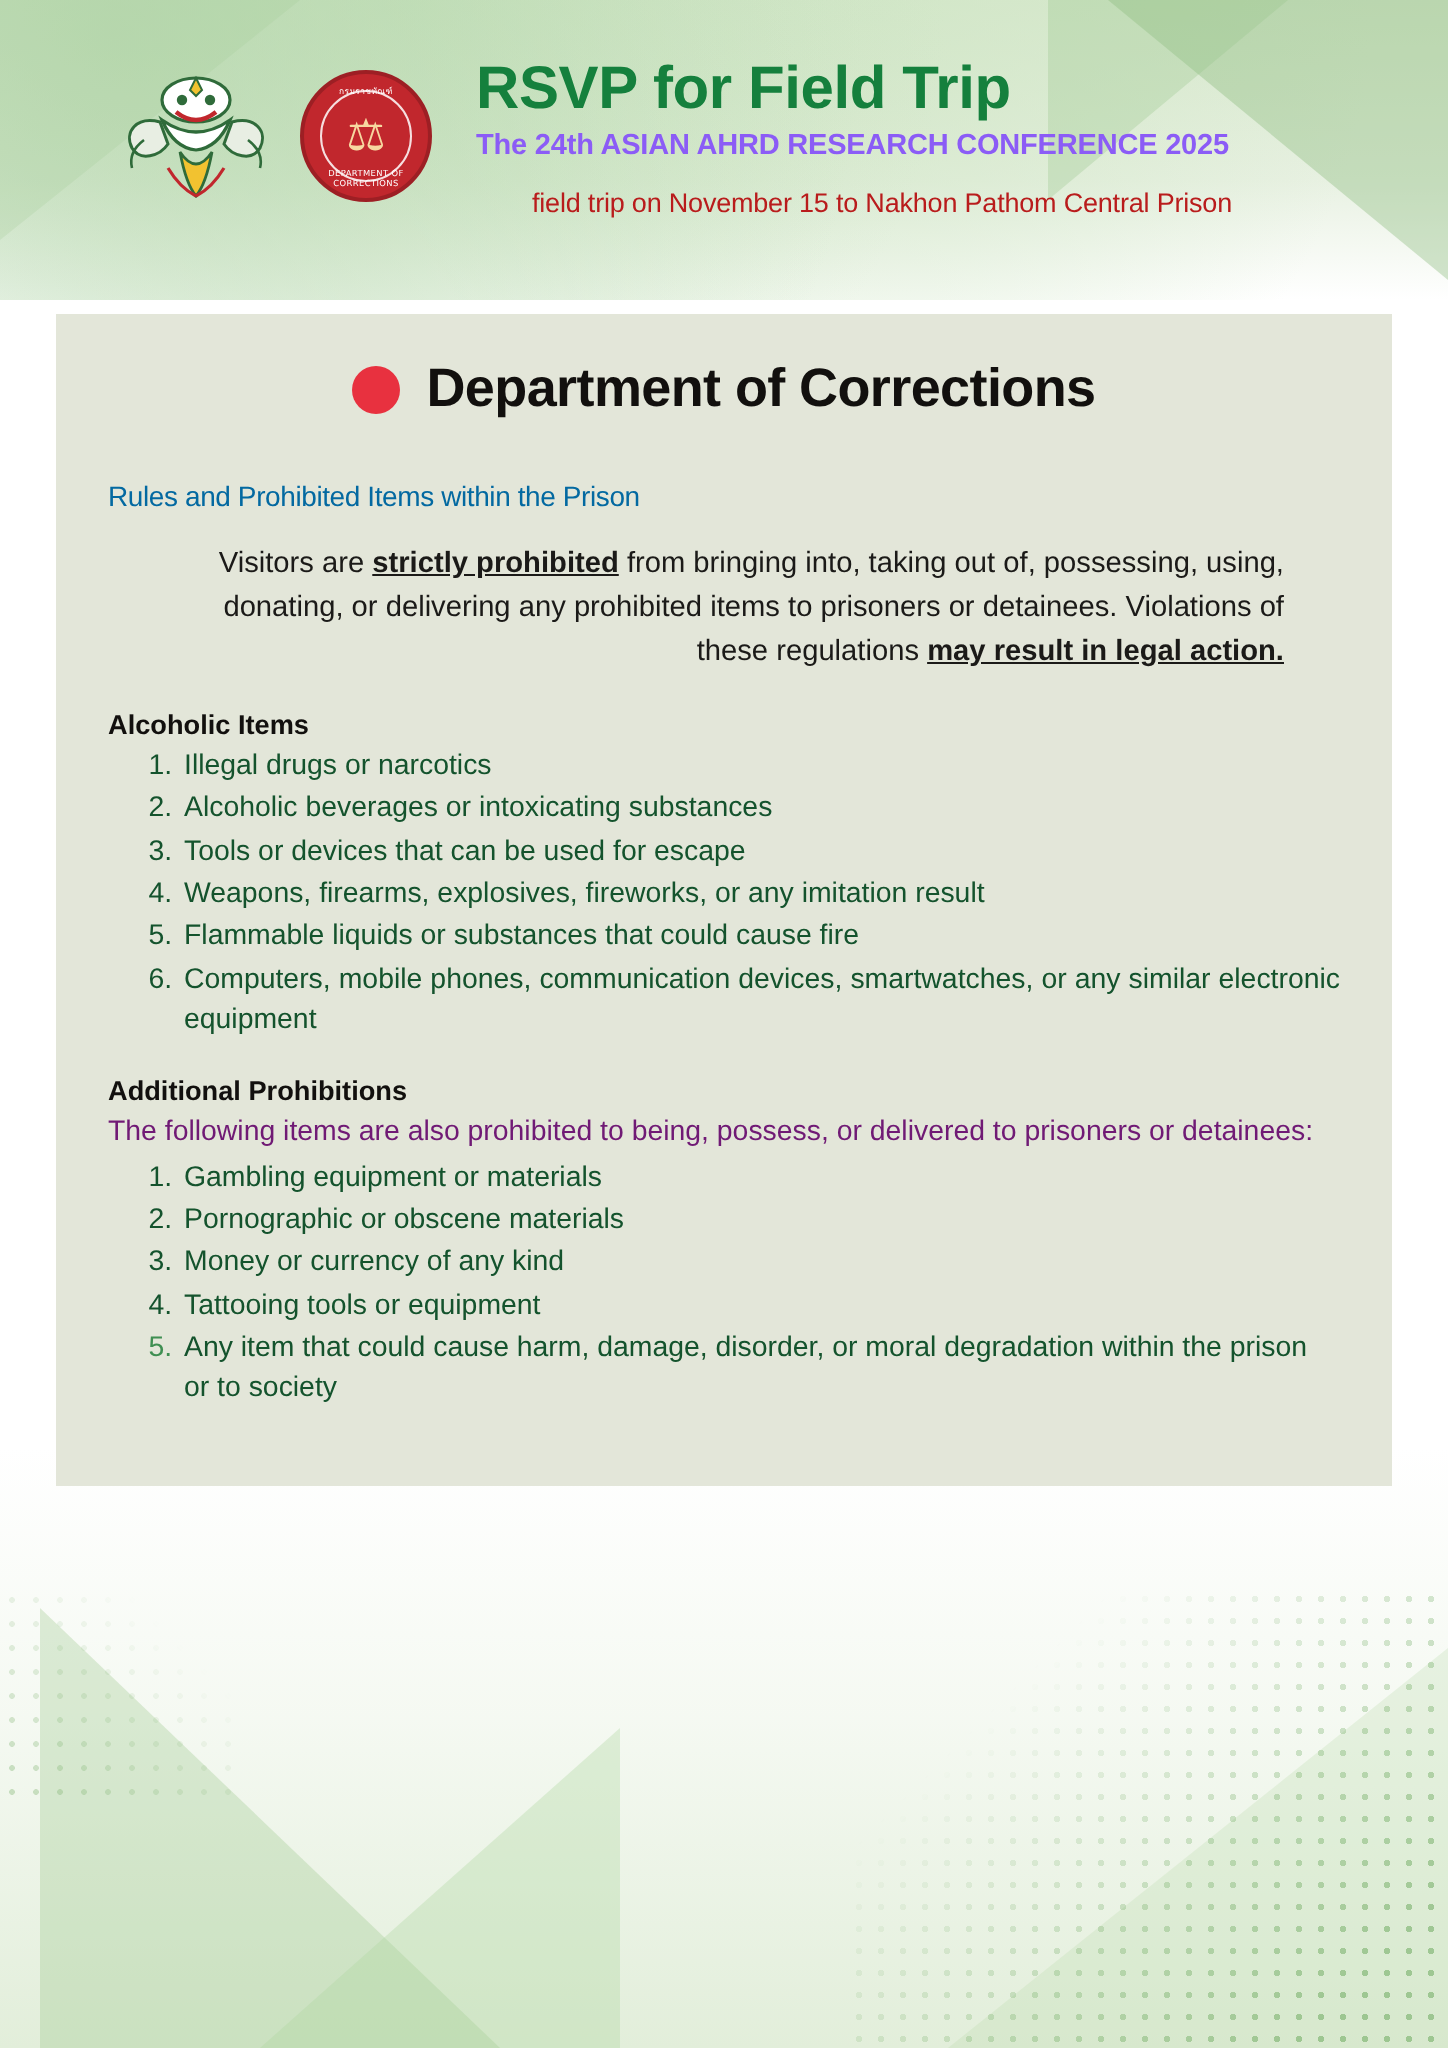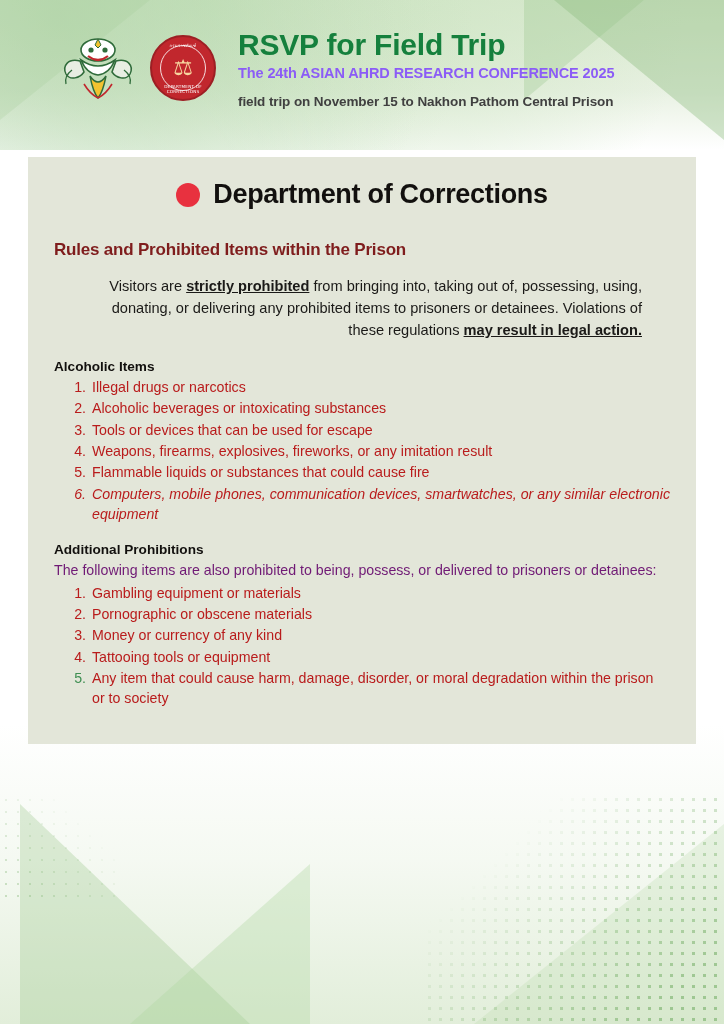--- a/index.html
+++ b/index.html
@@ -177,23 +177,24 @@
   .title-sub {
     margin-top: 3px;
     font-size: 14.5px;
     font-weight: bold;
     color: #8b5cf6;
     letter-spacing: -0.1px;
   }
   .title-note {
     margin-top: 13px;
     font-size: 13.5px;
-    font-weight: bold;
-    color: #404040;
+    font-weight: normal;
+    color: #b91c1c;
     letter-spacing: -0.1px;
+    margin-left: 28px;
   }
 
   
   .card {
     position: relative;
     z-index: 2;
     margin: 17px 28px 0 28px;
     background: #e3e6d9;
     padding: 22px 26px 34px 26px;
     box-sizing: border-box;
@@ -214,23 +215,23 @@
   }
   .red-dot {
     width: 24px;
     height: 24px;
     border-radius: 50%;
     background: #e8313f;
     display: inline-block;
     flex: none;
   }
   .section-heading {
-    font-size: 17px;
-    font-weight: bold;
-    color: #7f1d1d;
+    font-size: 14px;
+    font-weight: normal;
+    color: #0369a1;
     margin: 0 0 12px 0;
     letter-spacing: -0.2px;
   }
   .intro {
     text-align: right;
     font-size: 14.6px;
     color: #1b1a18;
     line-height: 1.52;
     padding: 0 28px;
     margin-bottom: 18px;
@@ -246,28 +247,28 @@
   .lead-line {
     font-size: 14.2px;
     color: #701a75;
     margin: 0 0 2px 0;
     line-height: 1.45;
   }
   ol.rules {
     margin: 2px 0 0 0;
     padding-left: 36px;
     font-size: 14.2px;
-    color: #b91c1c;
+    color: #14532d;
     line-height: 1.43;
   }
   ol.rules li {
     margin: 0 0 1px 0;
     padding-left: 2px;
   }
-  ol.rules li.justify { text-align: justify; font-style: italic; }
+  ol.rules li.justify { text-align: justify; }
   ol.rules li.green-marker::marker { color: #3f8f52; }
   .spacer-16 { height: 17px; }
 </style>
 </head>
 <body>
 
 <div class="bg-layer">
   <div class="bg-top"></div>
   <div class="bg-top-tri-1"></div>
   <div class="bg-top-tri-2"></div>

